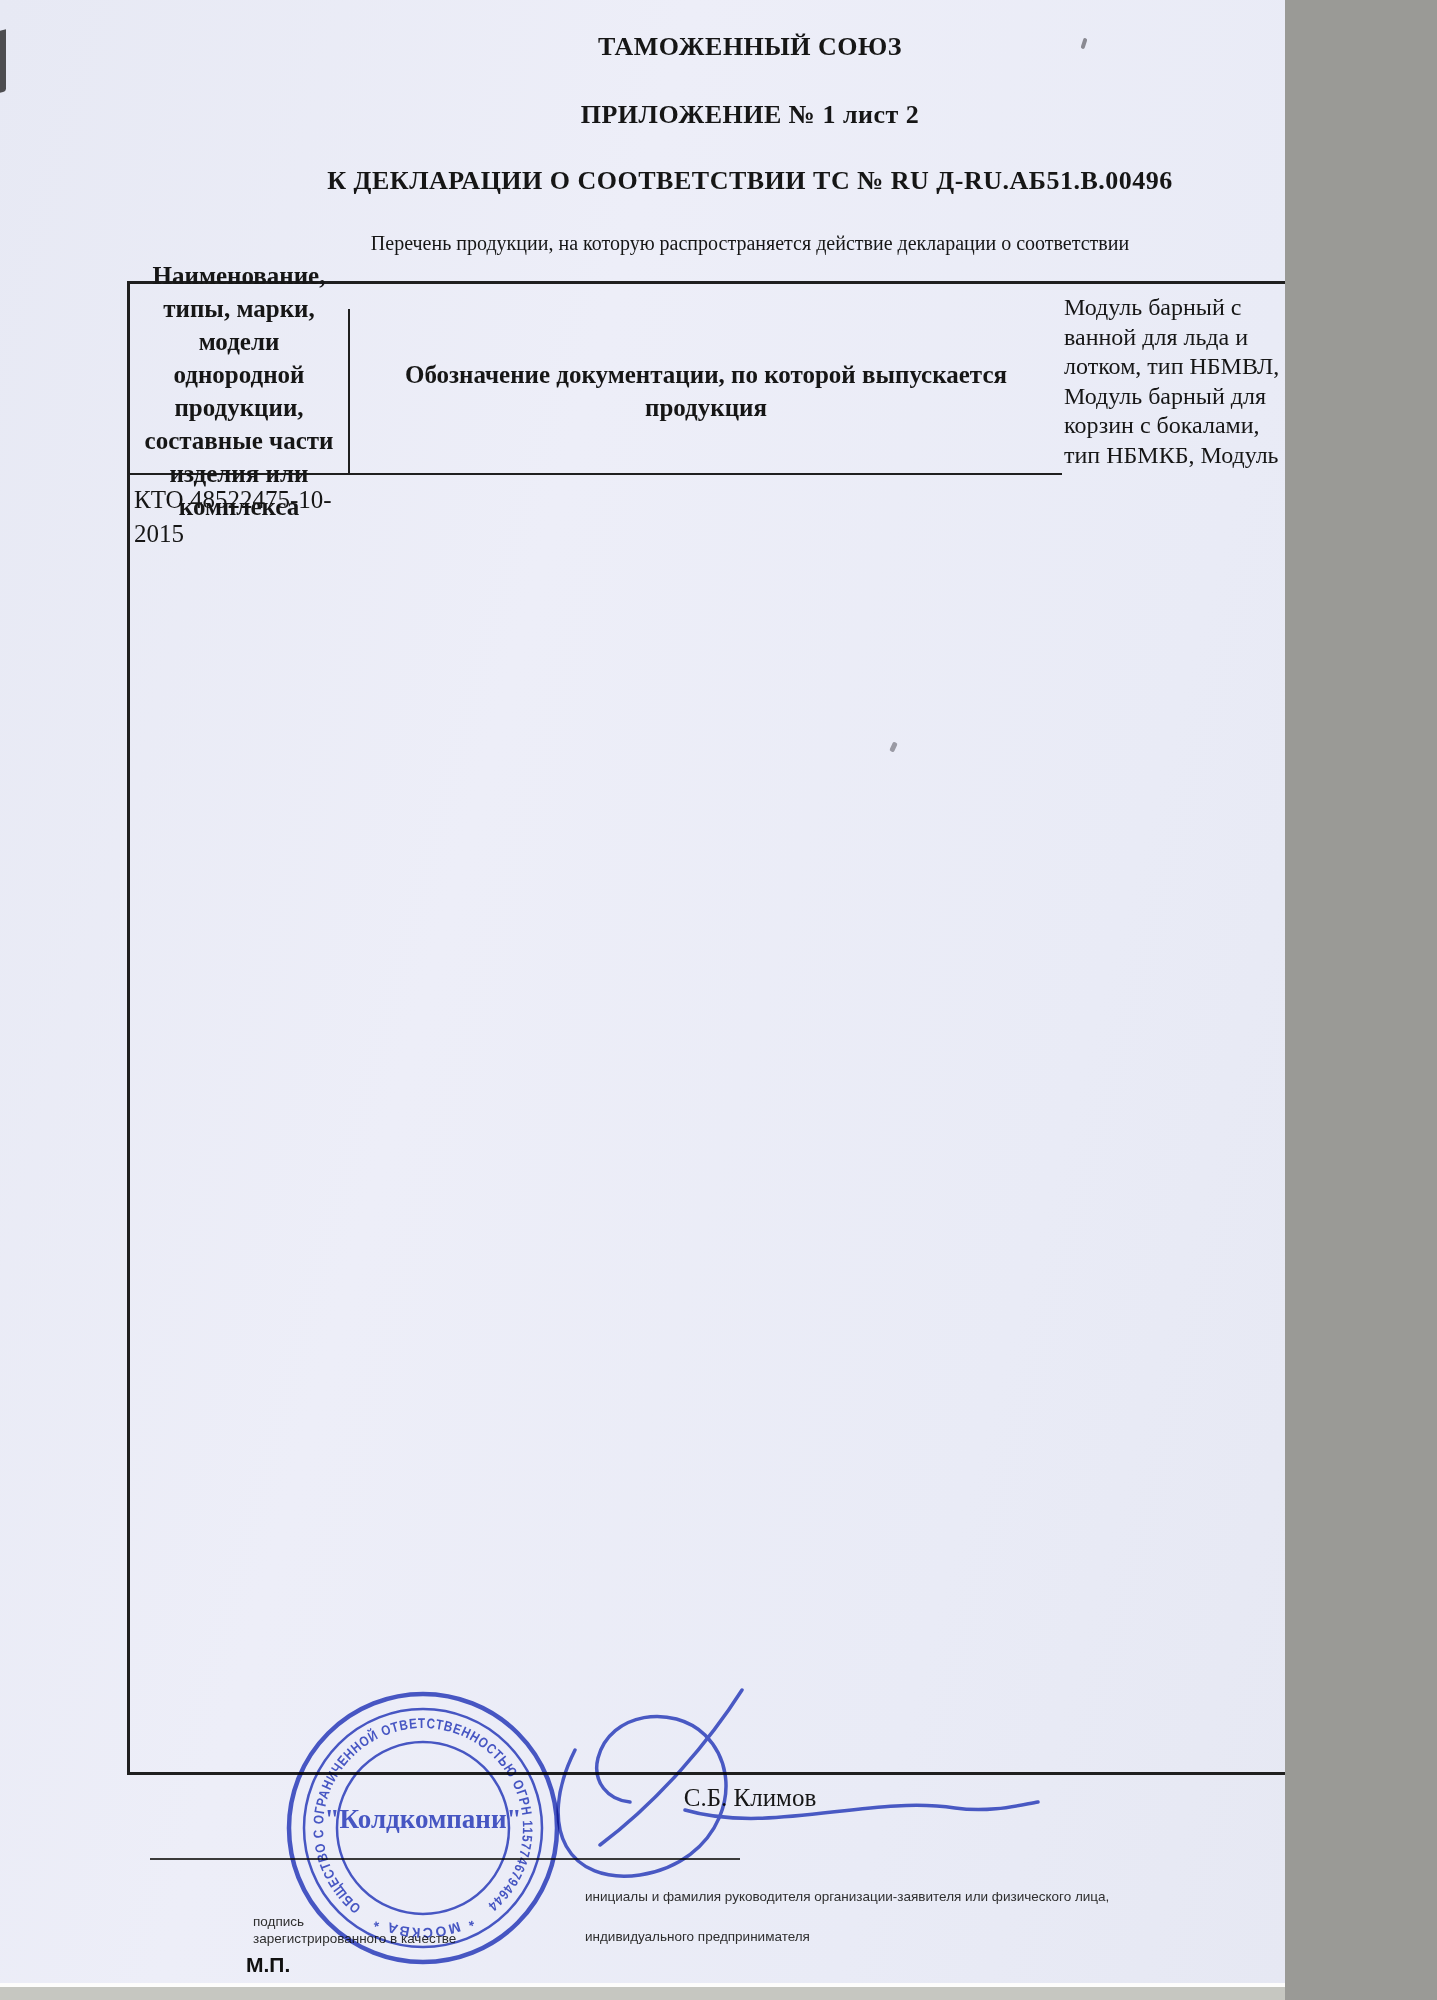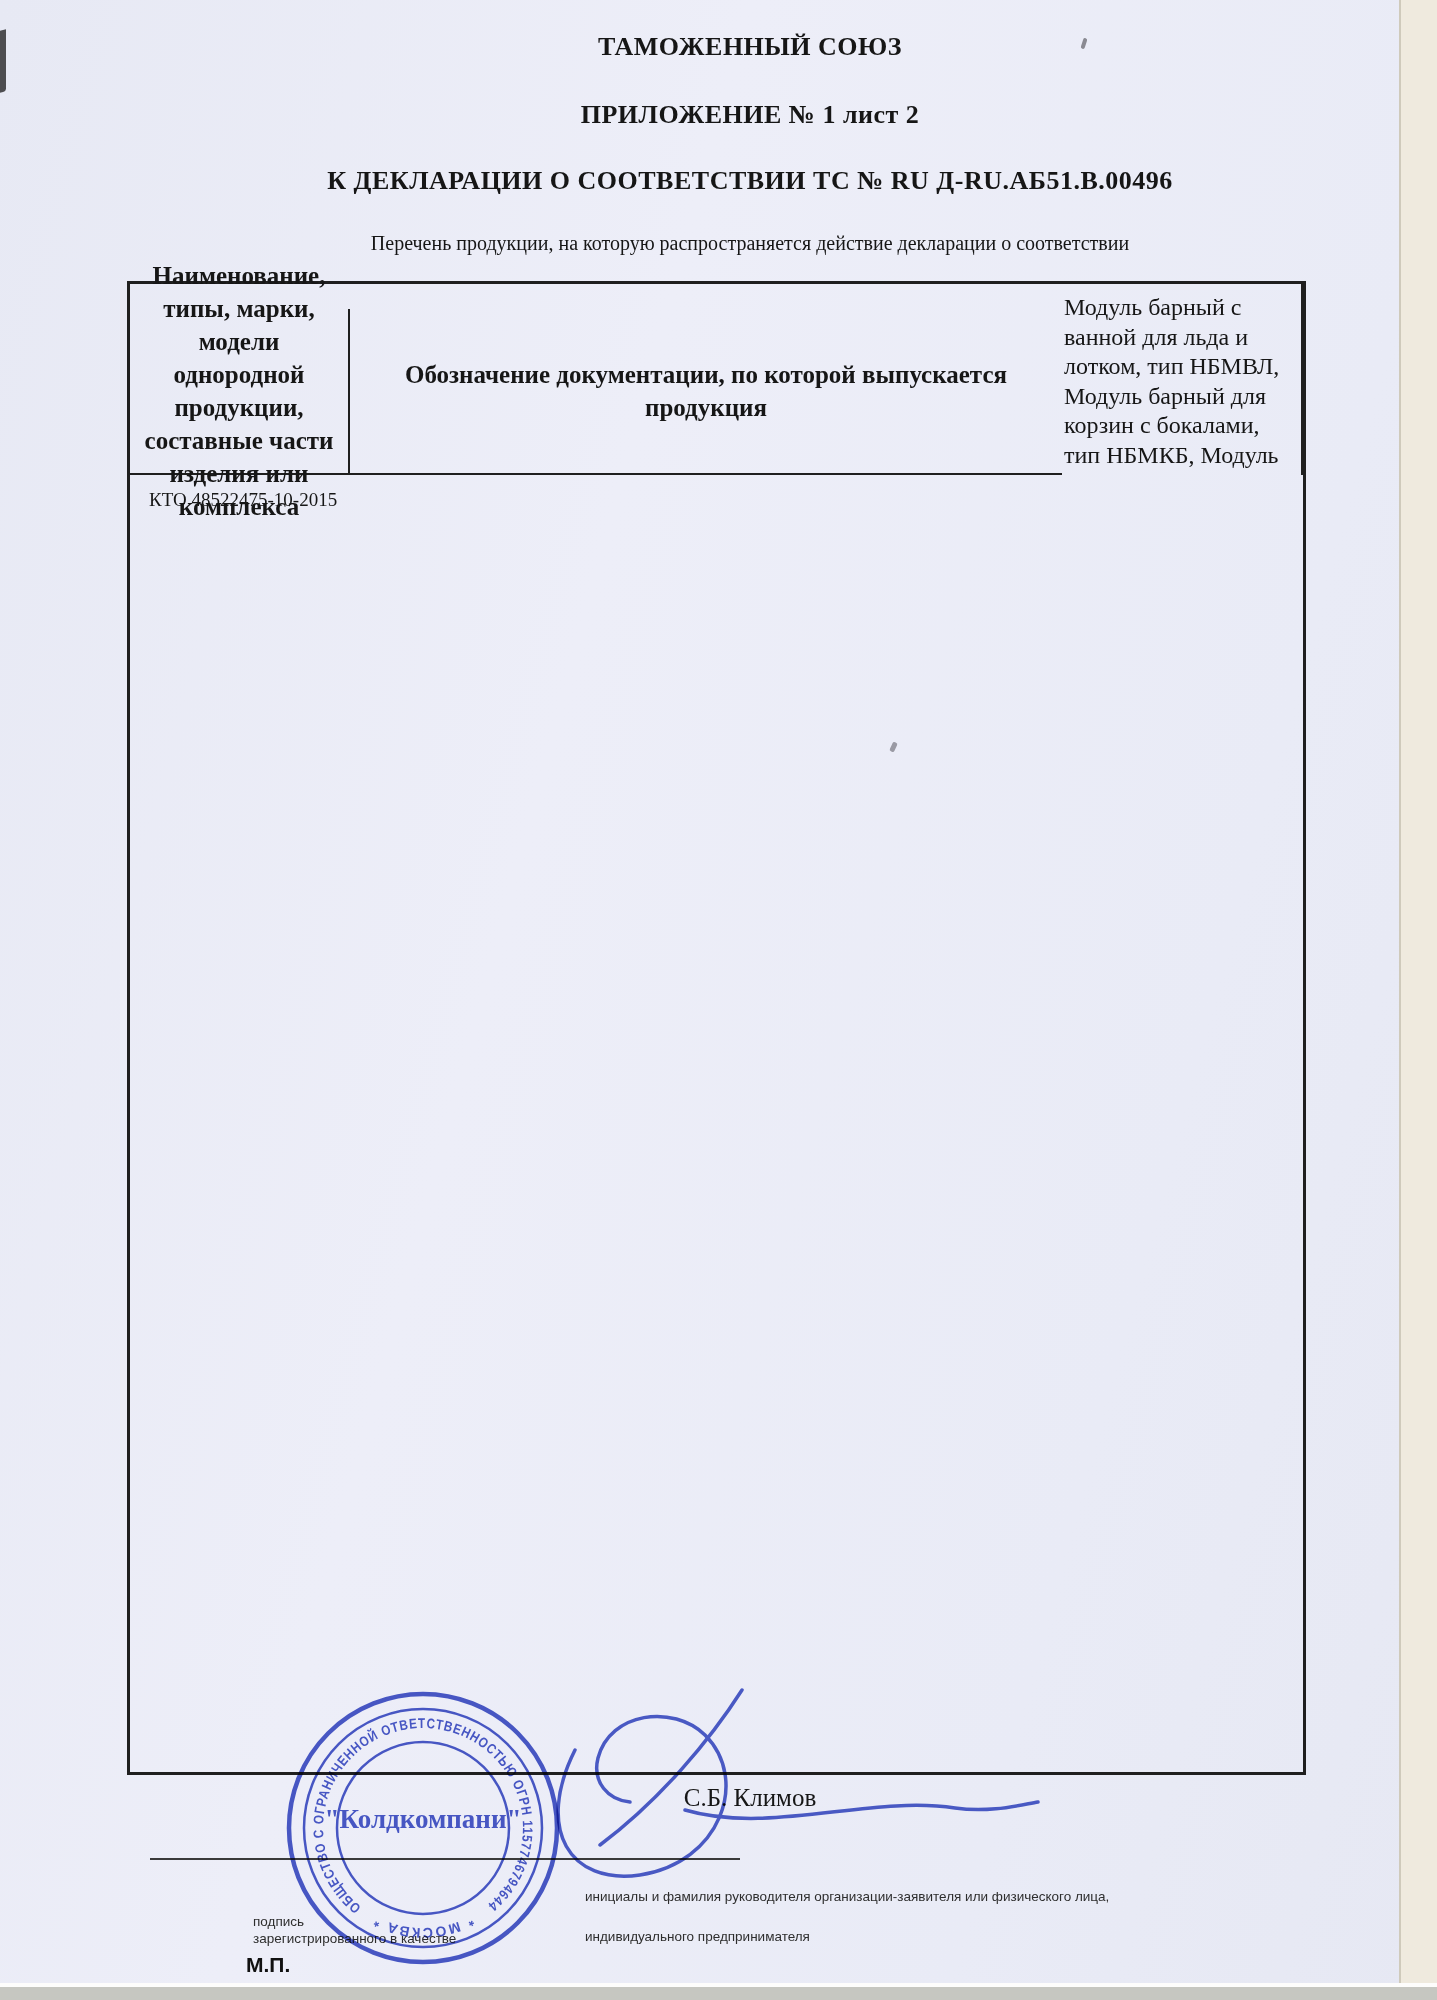--- a/index.html
+++ b/index.html
@@ -1,35 +1,35 @@
 <!DOCTYPE html>
 <html><head>
 <meta charset="utf-8">
 <style>
   html,body{margin:0;padding:0;background:#9a9a96;}
-  .page{position:relative;width:1437px;height:2000px;overflow:hidden;
+  .page{position:relative;width:1285px;height:2000px;overflow:hidden;
         background:linear-gradient(105deg,#e7e9f4 0%,#edeef8 38%,#e9ebf6 75%,#e6e8f3 100%);
         font-family:"Liberation Serif","DejaVu Serif",serif;color:#161616;}
   
   .head-block{position:absolute;left:63px;top:0;width:1374px;text-align:center;}
   .t{position:absolute;left:0;width:100%;font-weight:bold;font-size:26px;letter-spacing:.5px;}
   .t1{top:32px;} .t2{top:100px;} .t3{top:166px;}
   .sub{position:absolute;left:0;top:232px;width:100%;font-weight:normal;font-size:20px;}
   
   .doc-table{position:absolute;left:127px;top:281px;width:1179px;height:1494px;
              border:3px solid #1f1f1f;box-sizing:border-box;
              display:grid;grid-template-columns:220px 712px 1fr;grid-template-rows:191px 1fr;}
   .cell{box-sizing:border-box;border-color:#1f1f1f;}
   .b-r{border-right:2px solid #1f1f1f;}
   .b-b{border-bottom:2px solid #1f1f1f;}
   .hcell{display:flex;align-items:center;justify-content:center;text-align:center;
          font-weight:bold;font-size:25px;line-height:33px;padding:4px 14px;margin-top:25px;}
   .code-cell{display:flex;align-items:center;justify-content:center;font-size:25px;}
   .prod-cell{padding:9px 14px 0 2px;font-size:24px;line-height:29.6px;text-align:left;overflow:hidden;}
-  .doc-cell{padding:8px 10px 0 19px;font-size:19px;line-height:34px;}
+  .doc-cell{padding:8px 10px 0 4px;font-size:25px;line-height:34px;}
   
   .klimov{position:absolute;left:500px;top:1784px;width:500px;text-align:center;font-size:25px;}
   .sig-line{position:absolute;left:150px;top:1858px;width:590px;border-top:2.5px solid #3a3a3a;}
   .cap{position:absolute;font-family:"Liberation Sans","DejaVu Sans",sans-serif;
        font-size:13.5px;color:#2e2e2e;}
   .cap-l1{left:253px;top:1888px;margin-top:26px;} .cap-l2{left:253px;top:1931px;}
   .cap-r1{left:585px;top:1889px;} .cap-r2{left:585px;top:1929px;}
   .mp{position:absolute;left:246px;top:1953px;font-family:"Liberation Sans","DejaVu Sans",sans-serif;
       font-weight:bold;font-size:21px;color:#111;}
   

